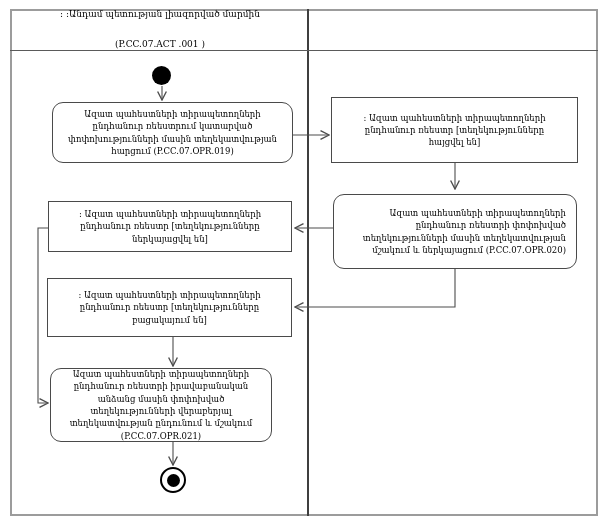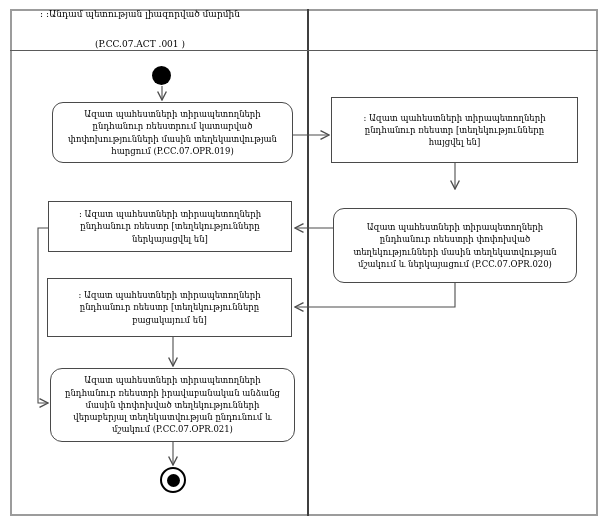--- a/index.html
+++ b/index.html
@@ -20,39 +20,39 @@
     position:absolute;left:307px;top:9px;width:2px;height:507px;background:#3f3f3f;
   }
   .header-sep{
     position:absolute;left:10px;top:50px;width:588px;height:1px;background:#5a5a5a;
   }
   .lane-header{
     position:absolute;top:9px;height:41px;
     display:flex;flex-direction:column;align-items:center;justify-content:center;
     font-size:9px;line-height:1.5;text-align:center;
   }
-  .lane-header.left{left:6px;width:268px;gap:16px;}
+  .lane-header.left{left:26px;width:268px;gap:16px;}
   .lane-header.right{left:309px;width:289px;}
 
   
   .node{
     position:absolute;box-sizing:border-box;background:#fff;
     border:1px solid #4a4a4a;
     display:flex;align-items:center;justify-content:center;
     text-align:center;font-size:8.5px;line-height:1.45;
     padding:13px 10px;z-index:2;
   }
   .rounded{border-radius:11px;}
 
   #n-query {left:52px; top:102px;width:241px;height:61px;}
   #n-req   {left:331px;top:97px; width:247px;height:66px;padding:3px 20px;}
-  #n-proc  {left:333px;top:208px;width:244px;height:75px;padding:3px 10px;}
+  #n-proc  {left:333px;top:194px;width:244px;height:75px;padding:3px 10px;text-align:right;}
   #n-sub   {left:48px; top:201px;width:244px;height:51px;padding:3px 18px;}
   #n-miss  {left:47px; top:278px;width:245px;height:59px;padding:3px 26px;}
-  #n-recv  {left:50px; top:368px;width:245px;height:74px;padding:3px 12px;border-radius:12px;}
+  #n-recv  {left:50px; top:368px;width:222px;height:74px;padding:3px 12px;}
 
   
   .start-node{
     position:absolute;left:152px;top:66px;width:19px;height:19px;
     border-radius:50%;background:#000;z-index:2;
   }
   .end-node{
     position:absolute;left:160px;top:467px;width:26px;height:26px;
     border-radius:50%;border:2.5px solid #000;box-sizing:border-box;
     display:flex;align-items:center;justify-content:center;background:#fff;z-index:2;

